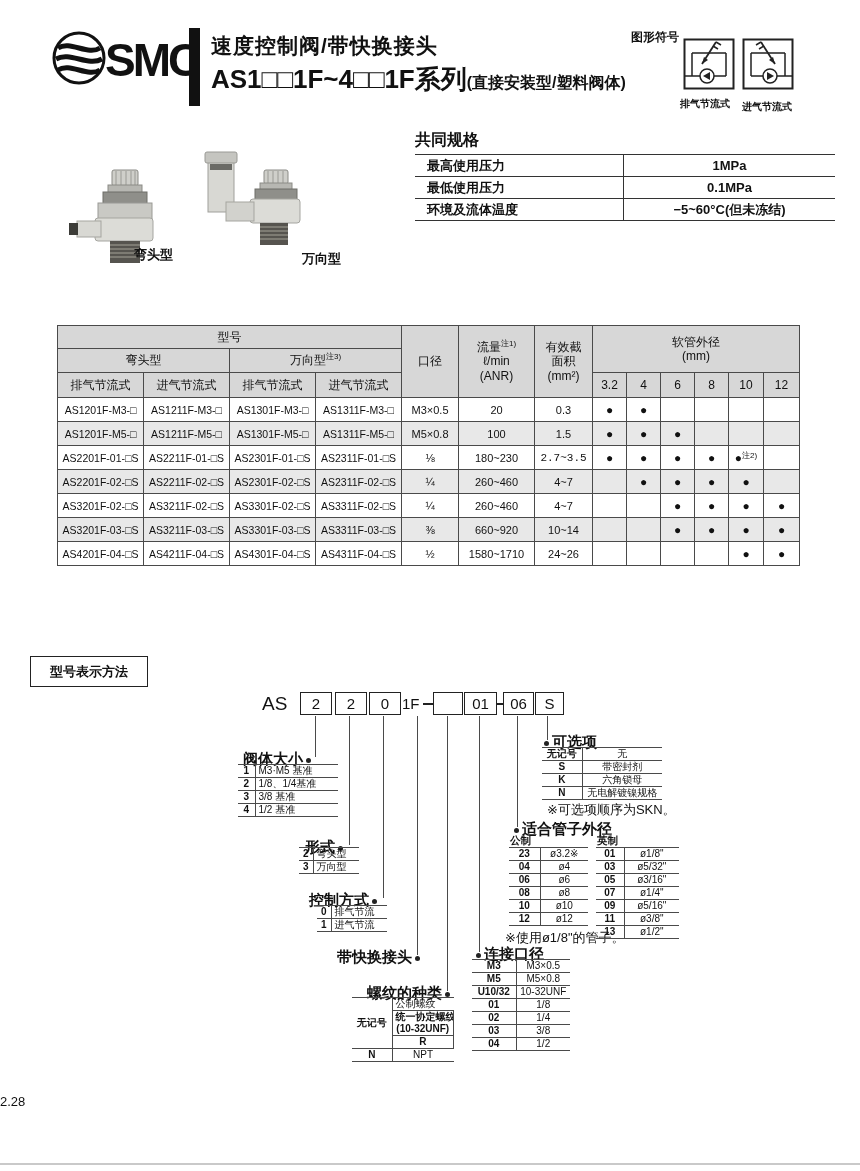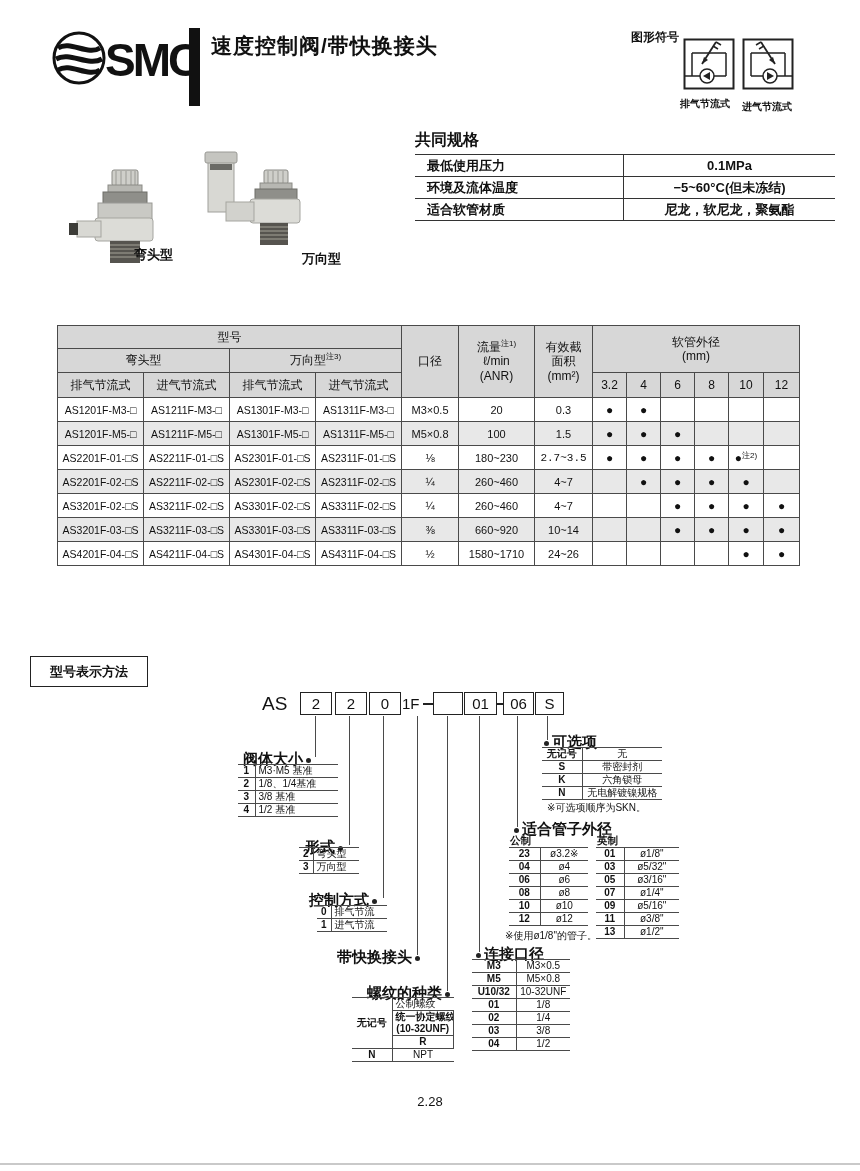--- a/index.html
+++ b/index.html
@@ -56,40 +56,43 @@
   .lead{position:absolute;width:1px;background:#4a4a4a;}
   .seclabel{position:absolute;font-size:15px;font-weight:bold;white-space:nowrap;}
   .seclabel .dot{display:inline-block;width:5px;height:5px;border-radius:50%;background:#222;
                  margin:0 3px 1px 3px;}
   .rightlabel .dot{margin:0 3px 1px 0;}
   table.pn{position:absolute;border-collapse:collapse;border-top:1px solid #4a4a4a;table-layout:fixed;}
   table.pn td{border-bottom:1px solid #4a4a4a;font-size:10px;line-height:12px;padding:0 3px;
               white-space:nowrap;overflow:hidden;}
   table.pn td:first-child{border-right:1px solid #4a4a4a;font-weight:bold;text-align:center;}
   table.pn.ctr td:last-child{text-align:center;}
-  .pnnote{position:absolute;font-size:10px;white-space:nowrap;}
+  .pnnote{position:absolute;font-size:13px;white-space:nowrap;}
   .sublab{position:absolute;font-size:10.5px;font-weight:bold;}
 
-  .pagenum{position:absolute;left:0;top:1094px;width:860px;text-align:center;font-size:13px;}
+  .pagenum{position:absolute;left:0;top:1094px;width:860px;text-align:left;font-size:13px;}
   .bottom-line{position:absolute;left:0;top:1163px;width:860px;height:2px;background:#c9c9c9;}
 </style>
 </head>
 <body>
 
 <div id="page">
 
   <svg class="abs" style="left:52px;top:28px;" width="140" height="60" viewBox="0 0 140 60">
     <circle cx="27" cy="30" r="25" fill="none" stroke="#111" stroke-width="3"></circle>
     <path d="M6,20 C18,12 36,28 48,20" fill="none" stroke="#111" stroke-width="5"></path>
     <path d="M4,31 C18,23 36,39 50,31" fill="none" stroke="#111" stroke-width="5"></path>
     <path d="M6,42 C18,34 36,50 48,42" fill="none" stroke="#111" stroke-width="5"></path>
     <text x="53" y="48" font-family="Liberation Sans, DejaVu Sans, sans-serif" font-size="46" font-weight="bold" letter-spacing="-3" fill="#111">SMC</text>
   </svg>
   <div class="title-bar"></div>
   <div class="title1">速度控制阀/带快换接头</div>
+  <div class="title2">
+    <span class="t2main">AS1□□1F~4□□1F系列</span><span class="t2sub">(直接安装型/塑料阀体)</span>
+  </div>
 
   <div class="sym-label">图形符号</div>
   <svg class="symbox" style="left:683px;" viewBox="0 0 52 52">
     <rect x="1.5" y="1.5" width="49" height="49" fill="none" stroke="#222" stroke-width="2"></rect>
     <path d="M9,15 H43 M9,15 V38 M43,15 V38 M9,38 H17 M31,38 H43 M1,38 H9" fill="none" stroke="#222" stroke-width="1.5"></path>
     <circle cx="24" cy="38" r="7" fill="none" stroke="#222" stroke-width="1.5"></circle>
     <polygon points="20,38 27,34 27,42" fill="#222"></polygon>
     <line x1="33" y1="4" x2="19" y2="26" stroke="#222" stroke-width="1.8"></line>
     <polygon points="19,26 21,19 25,22" fill="#222"></polygon>
     <path d="M33,4 l5,3 M30,8 l5,3" stroke="#222" stroke-width="1.5"></path>
@@ -133,30 +136,30 @@
     <rect x="64" y="73" width="28" height="22" fill="#56544f"></rect>
     <path d="M64,77 h28 M64,81 h28 M64,85 h28 M64,89 h28" stroke="#8a8880" stroke-width="1.3"></path>
   </svg>
   <div class="photocap" style="left:134px;top:246px;">弯头型</div>
   <div class="photocap" style="left:302px;top:250px;">万向型</div>
 
   <div class="specs-title">共同规格</div>
   <table class="specs">
     <tbody id="spec-body">
         <tr>
+          <td>最高使用压力</td>
+          <td>1MPa</td>
+        </tr>
+        <tr>
           <td>最低使用压力</td>
           <td>0.1MPa</td>
         </tr>
         <tr>
           <td>环境及流体温度</td>
           <td>−5~60°C(但未冻结)</td>
-        </tr>
-        <tr>
-          <td>适合软管材质</td>
-          <td>尼龙，软尼龙，聚氨酯</td>
         </tr>
       </tbody>
   </table>
 
   <table class="mt">
     <colgroup>
       <col style="width:86px">
         <col style="width:86px">
         <col style="width:86px">
         <col style="width:86px">

